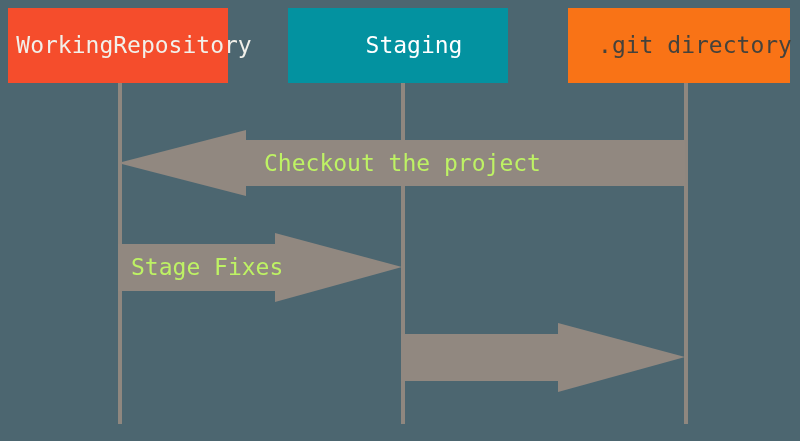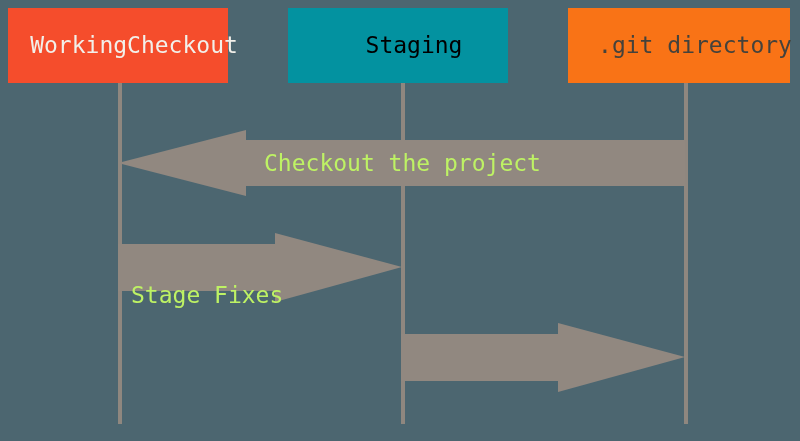--- a/index.html
+++ b/index.html
@@ -48,21 +48,21 @@
   #box-working {
     left: 8px;
     width: 220px;
     background: #f54d2c;
     color: #f2f0ea;
   }
   #box-staging {
     left: 288px;
     width: 220px;
     background: #0392a0;
-    color: #000000;
+    color: #ffffff;
   }
   #box-repo {
     left: 568px;
     width: 222px;
     background: #f97316;
     color: #44423c;
   }
   .node-line { display: block; white-space: pre; }
 
   
@@ -78,21 +78,21 @@
     color: #bef264;
     font-size: 23px;
     white-space: pre;
     line-height: 1;
   }
 
   #arrow-checkout { left: 118px; top: 129px; width: 567px; height: 68px; }
   #label-checkout { left: 264px; top: 152px; }
 
   #arrow-stage    { left: 118px; top: 232px; width: 284px; height: 71px; }
-  #label-stage    { left: 131px; top: 256px; margin-top: 28px; }
+  #label-stage    { left: 131px; top: 256px; }
 
   #arrow-commit   { left: 401px; top: 322px; width: 284px; height: 71px; }
   #label-commit   { left: 437px; top: 346px; }
 </style>
 </head>
 <body>
 
 <div id="stage">
 
   <div id="lifeline-working" class="lifeline"></div>
@@ -114,21 +114,21 @@
   <div id="label-stage" class="arrow-label">Stage Fixes</div>
 
   <div id="arrow-commit" class="arrow">
     <svg width="284" height="71" viewBox="0 0 284 71">
       <polygon points="284,35 157,1 157,12 0,12 0,59 157,59 157,70" fill="#918880"></polygon>
     </svg>
   </div>
 
   <div id="box-working" class="node-box">
     <span class="node-line">Working</span>
-    <span class="node-line">Checkout</span>
+    <span class="node-line">Repository</span>
   </div>
 
   <div id="box-staging" class="node-box">
     <span class="node-line">Staging</span>
   </div>
 
   <div id="box-repo" class="node-box">
     <span class="node-line">.git directory</span>
   </div>
 

